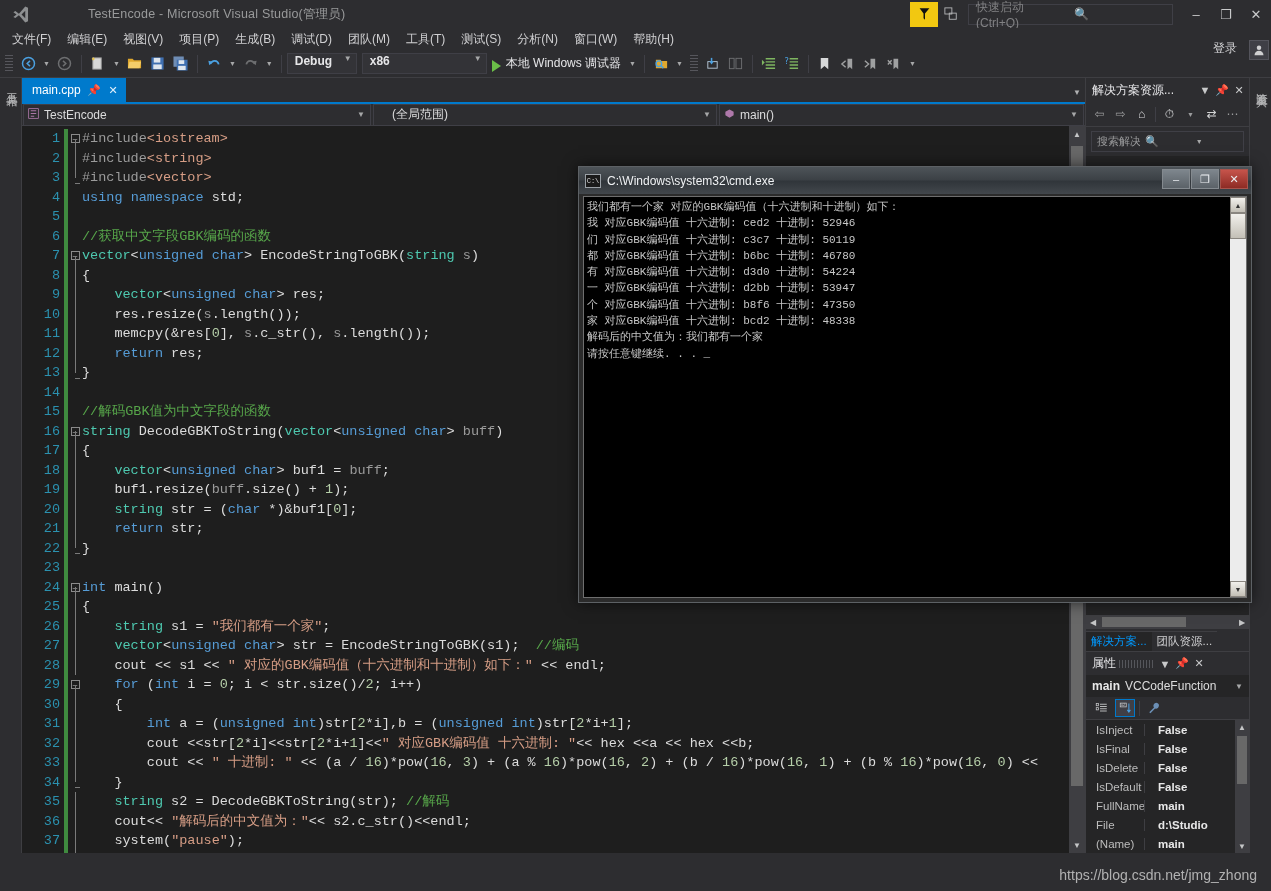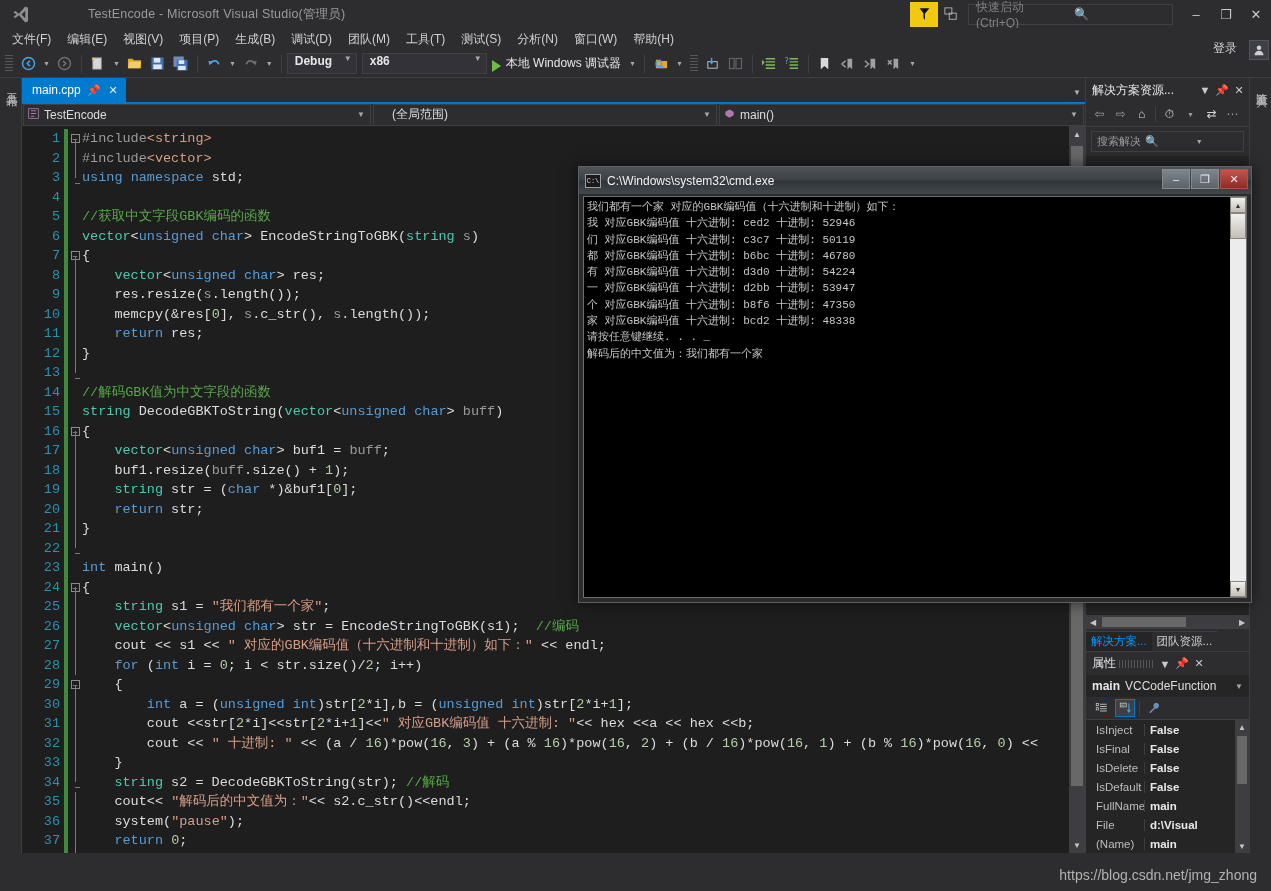--- a/index.html
+++ b/index.html
@@ -147,21 +147,21 @@
   .propobj .ca { color:#a6a7a8; font-size:8px; }
   .propbar { height:23px; display:flex; align-items:center; gap:4px; padding:0 5px;
              border-bottom:1px solid #3e3e42; background:#2d2d30; }
   .pb-ico { width:20px; height:18px; display:flex; align-items:center; justify-content:center;
             color:#c8c9ca; font-size:11px; }
   .pb-ico.sel { border:1px solid #007acc; background:#3f3f46; }
   .proprows { position:relative; }
   .prow { height:19px; display:flex; align-items:center; font-size:11.5px; }
   .prow .pk { width:58px; color:#bdbdbd; padding-left:10px; overflow:hidden;
               white-space:nowrap; }
-  .prow .pv { flex:1; color:#e8e8e8; font-weight:bold; padding-left:5px; overflow:hidden;
+  .prow .pv { flex:1; color:#e8e8e8; font-weight:bold; padding-left:13px; overflow:hidden;
               white-space:nowrap; border-left:1px solid #3e3e42; }
   .prop-sb { position:absolute; right:0; top:0; bottom:0; width:14px; background:#3e3e42; }
   .prop-sb .th { position:absolute; left:2px; right:2px; top:16px; height:48px; background:#686868; }
 
   
   .cmdwin { position:absolute; left:578px; top:166px; width:674px; height:437px;
             background:#2b2b2b; border:1px solid #5d6165;
             box-shadow:0 0 14px rgba(0,0,0,.6); }
   .cmd-title { height:27px; background:linear-gradient(to bottom,#4e5459 0%,#3b4045 48%,#30353a 52%,#42474c 100%);
                display:flex; align-items:center; position:relative; }
@@ -615,20 +615,21 @@
             <span class="fline"></span>
           </div>
           <div class="row">
             <span class="fline"></span>
           </div>
           <div class="row">
             <span class="fline"></span>
           </div>
         </div>
       <div class="codelines" id="codelines">
+          <div class="cl"><span class="pp">#include</span><span class="s">&lt;iostream&gt;</span></div>
           <div class="cl"><span class="pp">#include</span><span class="s">&lt;string&gt;</span></div>
           <div class="cl"><span class="pp">#include</span><span class="s">&lt;vector&gt;</span></div>
           <div class="cl"><span class="k">using</span> <span class="k">namespace</span> std;</div>
           <div class="cl">&nbsp;</div>
           <div class="cl"><span class="c">//获取中文字段GBK编码的函数</span></div>
           <div class="cl"><span class="t">vector</span>&lt;<span class="k">unsigned</span> <span class="k">char</span>&gt; EncodeStringToGBK(<span class="t">string</span> <span class="p">s</span>)</div>
           <div class="cl">{</div>
           <div class="cl">    <span class="t">vector</span>&lt;<span class="k">unsigned</span> <span class="k">char</span>&gt; res;</div>
           <div class="cl">    res.resize(<span class="p">s</span>.length());</div>
           <div class="cl">    memcpy(&amp;res[<span class="n">0</span>], <span class="p">s</span>.c_str(), <span class="p">s</span>.length());</div>
@@ -760,21 +761,21 @@
           <div class="prow">
             <span class="pk">IsDefault</span>
             <span class="pv">False</span>
           </div>
           <div class="prow">
             <span class="pk">FullName</span>
             <span class="pv">main</span>
           </div>
           <div class="prow">
             <span class="pk">File</span>
-            <span class="pv">d:\Visual</span>
+            <span class="pv">d:\Studio</span>
           </div>
           <div class="prow">
             <span class="pk">(Name)</span>
             <span class="pv">main</span>
           </div>
           <div class="prop-sb">
           <div style="position:absolute;left:0;right:0;top:0;height:14px;color:#c5c6c7;font-size:8px;display:flex;align-items:center;justify-content:center">▲</div>
           <div class="th"></div>
           <div style="position:absolute;left:0;right:0;bottom:0;height:14px;color:#c5c6c7;font-size:8px;display:flex;align-items:center;justify-content:center">▼</div>
         </div>
@@ -800,22 +801,22 @@
   <div class="cmd-body">
     <div class="cmd-text" id="cmdtext">
         <div>我们都有一个家 对应的GBK编码值（十六进制和十进制）如下：</div>
         <div>我 对应GBK编码值 十六进制: ced2 十进制: 52946</div>
         <div>们 对应GBK编码值 十六进制: c3c7 十进制: 50119</div>
         <div>都 对应GBK编码值 十六进制: b6bc 十进制: 46780</div>
         <div>有 对应GBK编码值 十六进制: d3d0 十进制: 54224</div>
         <div>一 对应GBK编码值 十六进制: d2bb 十进制: 53947</div>
         <div>个 对应GBK编码值 十六进制: b8f6 十进制: 47350</div>
         <div>家 对应GBK编码值 十六进制: bcd2 十进制: 48338</div>
+        <div>解码后的中文值为：我们都有一个家</div>
         <div>请按任意键继续. . . _</div>
-        <div>解码后的中文值为：我们都有一个家</div>
       </div>
     <div class="cmd-scroll">
       <div class="ar">▲</div>
       <div class="th"></div>
       <div class="tr"></div>
       <div class="ar">▼</div>
     </div>
   </div>
 </div>
 

